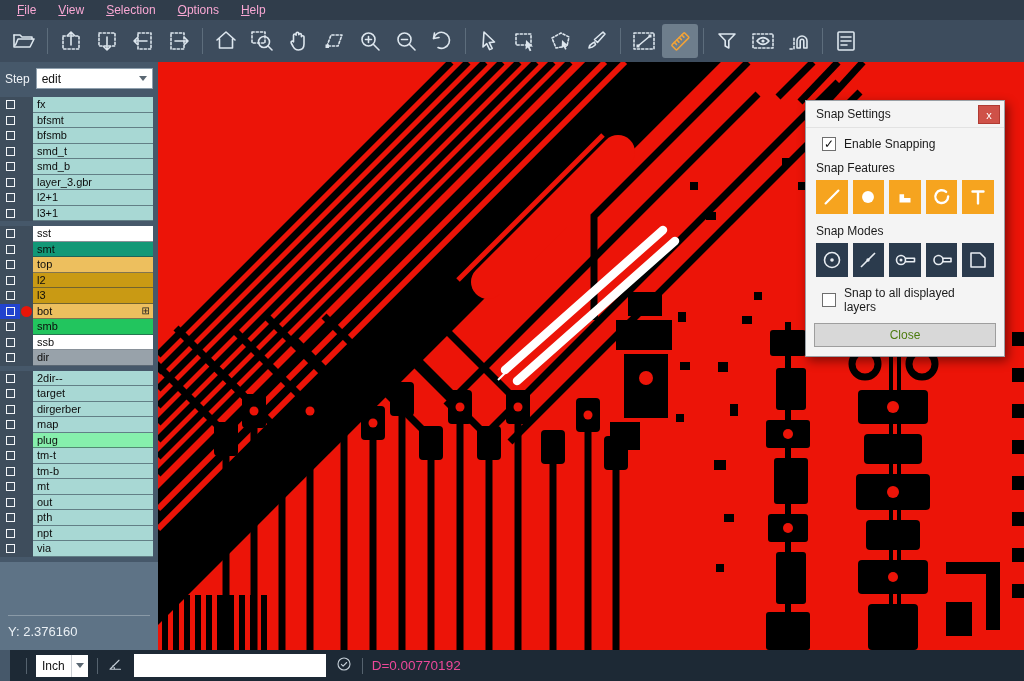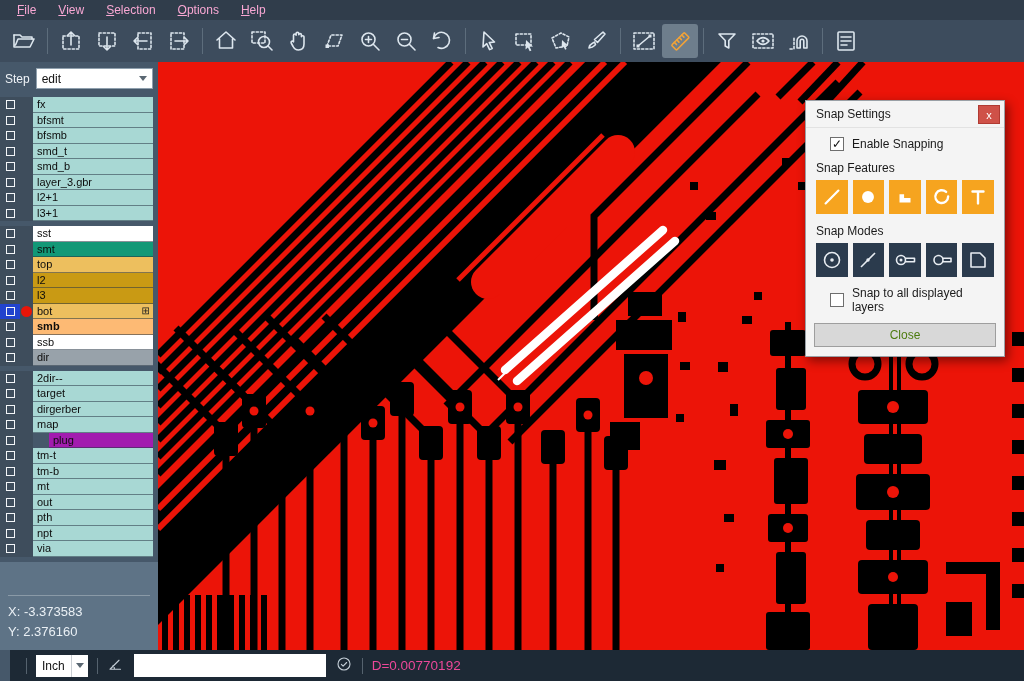--- a/index.html
+++ b/index.html
@@ -59,21 +59,21 @@
   .sb-ic svg { stroke:#c3cdd6; fill:none; stroke-width:1.5; stroke-linecap:round; stroke-linejoin:round; }
   .sb-input { width:192px; height:23px; border:none; background:#fff; font-size:12px; padding:0 5px; }
   .dtext { color:#ec4899; font-size:13.5px; }
 
   
   .dlg { position:absolute; left:805px; top:100px; width:200px; background:#f4f4f4;
     border:1px solid #9aa0a6; box-shadow:3px 4px 10px rgba(0,0,0,.45); color:#1a1a1a; font-size:12px; }
   .dlg-title { height:27px; display:flex; align-items:center; padding-left:10px; border-bottom:1px solid #e2e2e2; }
   .dlg-close { position:absolute; top:4px; right:4px; width:22px; height:19px; background:#cf5148;
     color:#fff; font-size:11px; display:flex; align-items:center; justify-content:center; border:1px solid #b03a32; }
-  .dlg-row-cb { display:flex; align-items:center; gap:8px; padding:9px 24px 0; }
+  .dlg-row-cb { display:flex; align-items:center; gap:8px; padding:9px 16px 0; }
   .dcb { width:14px; height:14px; background:#fff; border:1px solid #6e6e6e; font-size:12px; line-height:12px; text-align:center; color:#111; flex:none; }
   .dcb.checked::after { content:"✓"; }
   .dlg-sec { margin:10px 10px 5px; }
   .dlg-icons { display:flex; gap:5px; padding:0 10px; }
   .fbtn { width:34px; height:34px; background:#f6a41f; display:flex; align-items:center; justify-content:center; }
   .fbtn svg { stroke:#fff; fill:none; stroke-width:2.4; stroke-linecap:round; }
   .mbtn { width:34px; height:34px; background:#2b3b4d; display:flex; align-items:center; justify-content:center; }
   .mbtn svg { stroke:#e8edf2; fill:none; stroke-width:1.6; stroke-linejoin:round; }
   .dlg-closebtn { display:block; width:calc(100% - 16px); margin:9px 8px 9px; height:24px; background:#d8d8d8;
     border:1px solid #9e9e9e; font-size:12px; font-family:"Liberation Sans", sans-serif; text-align:center; line-height:22px; color:#4d7c0f; }
@@ -375,21 +375,21 @@
             <div class="band" style="background: rgb(237, 191, 94);">
               <span class="lbl">bot</span>
               <span class="grid-ic">⊞</span>
             </div>
           </div>
           <div class="layer-row">
             <div class="cbcell">
               <div class="cb"></div>
             </div>
             <div class="dotcell"></div>
-            <div class="band" style="background: #fdba74; font-weight: bold;">
+            <div class="band" style="background: #22c55e;">
               <span class="lbl">smb</span>
             </div>
           </div>
           <div class="layer-row">
             <div class="cbcell">
               <div class="cb"></div>
             </div>
             <div class="dotcell"></div>
             <div class="band" style="background: rgb(255, 255, 255);">
               <span class="lbl">ssb</span>
@@ -440,21 +440,21 @@
             <div class="dotcell"></div>
             <div class="band" style="background: rgb(168, 216, 212);">
               <span class="lbl">map</span>
             </div>
           </div>
           <div class="layer-row">
             <div class="cbcell">
               <div class="cb"></div>
             </div>
             <div class="dotcell"></div>
-            <div class="band" style="background: #a21caf; margin-left: 16px;">
+            <div class="band" style="background: #86efac;">
               <span class="lbl">plug</span>
             </div>
           </div>
           <div class="layer-row">
             <div class="cbcell">
               <div class="cb"></div>
             </div>
             <div class="dotcell"></div>
             <div class="band" style="background: rgb(168, 216, 212);">
               <span class="lbl">tm-t</span>
@@ -511,21 +511,20 @@
             </div>
             <div class="dotcell"></div>
             <div class="band" style="background: rgb(168, 216, 212);">
               <span class="lbl">via</span>
             </div>
           </div>
         </div>
       </div>
     <div class="side-bottom">
       <div class="coord-divider"></div>
-      <div class="coord">X: -3.373583</div>
       <div class="coord">Y: 2.376160</div>
     </div>
   </div>
 
   <div class="canvas">
     <svg width="866" height="588" viewBox="0 0 866 588">
       <rect width="866" height="588" fill="#ec1408"></rect>
 
       <g stroke="#000" stroke-width="7" fill="none">
         <path d="M0 293 293 0"></path>

